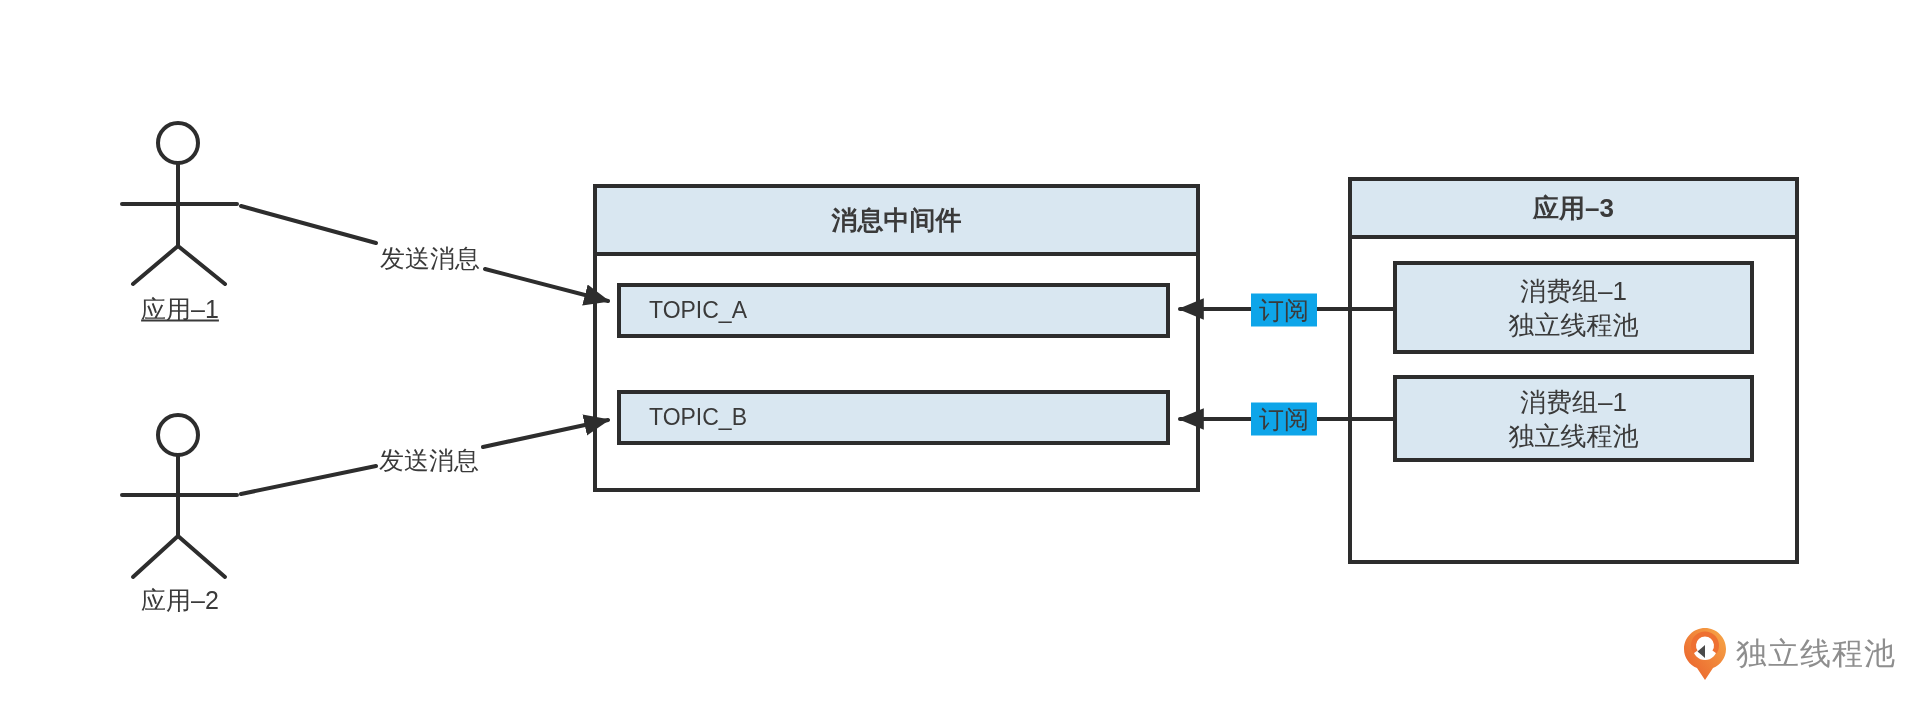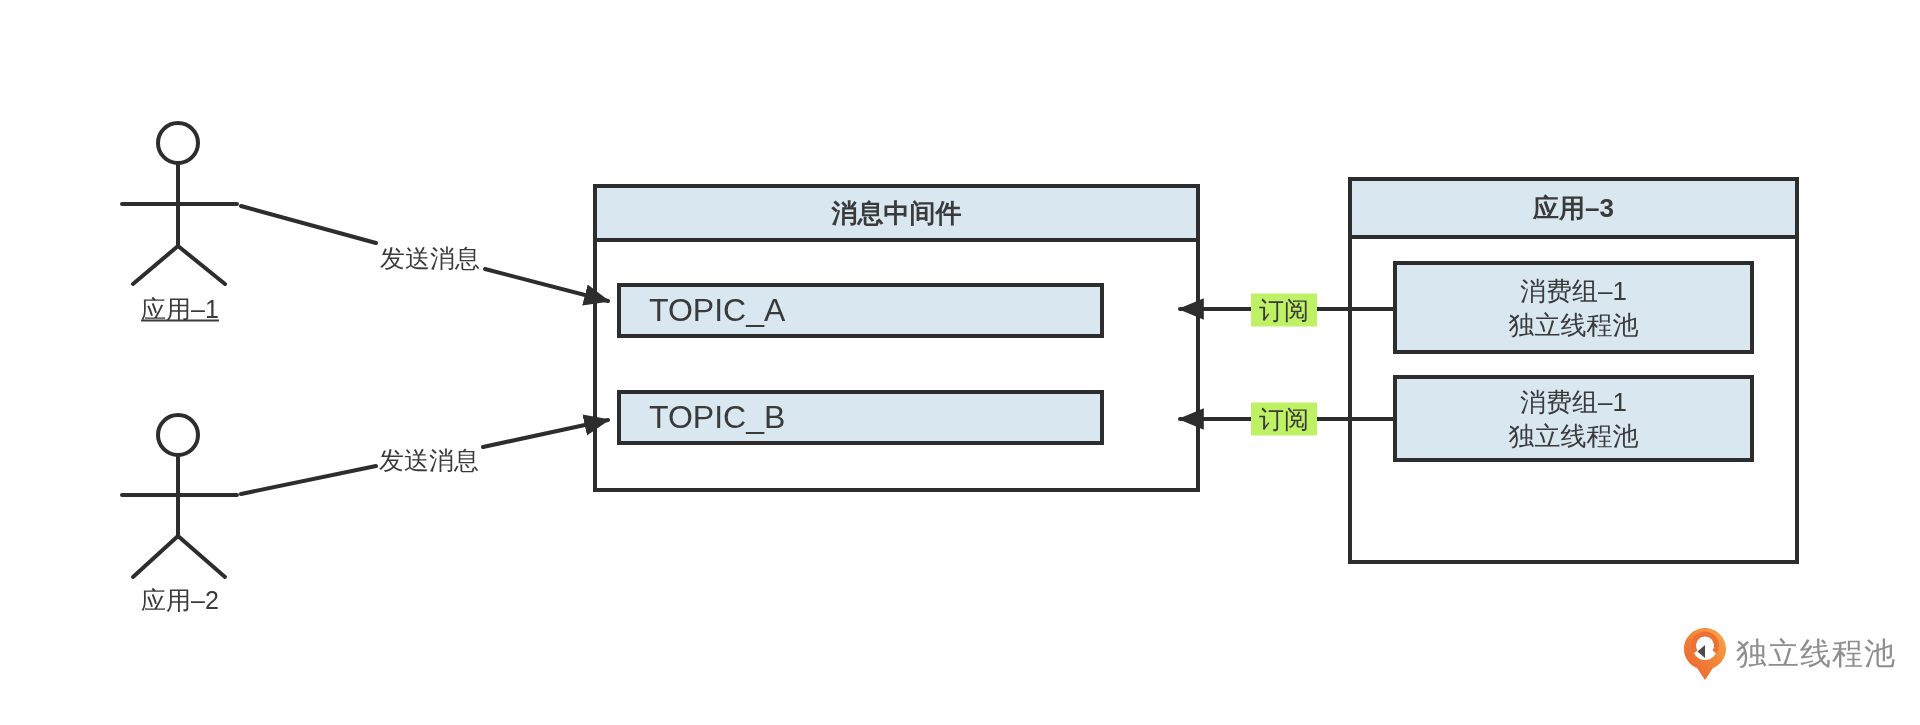--- a/index.html
+++ b/index.html
@@ -51,26 +51,26 @@
   }
   .inner-box {
     position: absolute;
     box-sizing: border-box;
     border: 4px solid var(--line, #2d2d2d);
     background: var(--box-fill, #d9e7f1);
     color: var(--text, #3a3a3a);
   }
   .topic-box {
     left: 20px;
-    width: 487px;
+    width: 553px;
     height: 55px;
     display: flex;
     align-items: center;
     padding-left: 28px;
-    font-size: 32px;
+    font-size: 23px;
   }
   .consumer-box {
     left: 41px;
     width: 361px;
     display: flex;
     flex-direction: column;
     align-items: center;
     justify-content: center;
     font-size: 26px;
     line-height: 34px;
@@ -79,21 +79,21 @@
   .edge-label {
     position: absolute;
     transform: translate(-50%, -50%);
     font-size: 25px;
     color: var(--text, #3a3a3a);
     white-space: nowrap;
     z-index: 6;
     text-align: center;
   }
   .edge-label.on-line {
-    background: #bef264;
+    background: #0ea5e9;
     padding: 0 8px;
     font-family: Liberation Mono, monospace;
   }
   .actor-label {
     position: absolute;
     transform: translate(-50%, -50%);
     font-size: 25px;
     color: var(--text, #3a3a3a);
     white-space: nowrap;
     z-index: 3;
@@ -162,21 +162,21 @@
 
   <div class="actor-label" style="left:180px; top:309px;text-decoration:underline;">应用–1</div>
   <div class="actor-label" style="left:180px; top:600px;">应用–2</div>
 
   <div class="edge-label" style="left:430px; top:258px;">发送消息</div>
   <div class="edge-label" style="left:429px; top:460px;">发送消息</div>
   <div class="edge-label on-line" style="left:1284px; top:310px;">订阅</div>
   <div class="edge-label on-line" style="left:1284px; top:419px;">订阅</div>
 
   <div class="box" style="left:593px; top:184px; width:607px; height:308px;">
-    <div class="box-header" style="height:54px;">
+    <div class="box-header" style="height:68px;">
       <span>消息中间件</span>
     </div>
     <div class="inner-box topic-box" style="top:95px;">
       <span>TOPIC_A</span>
     </div>
     <div class="inner-box topic-box" style="top:202px;">
       <span>TOPIC_B</span>
     </div>
   </div>
 

